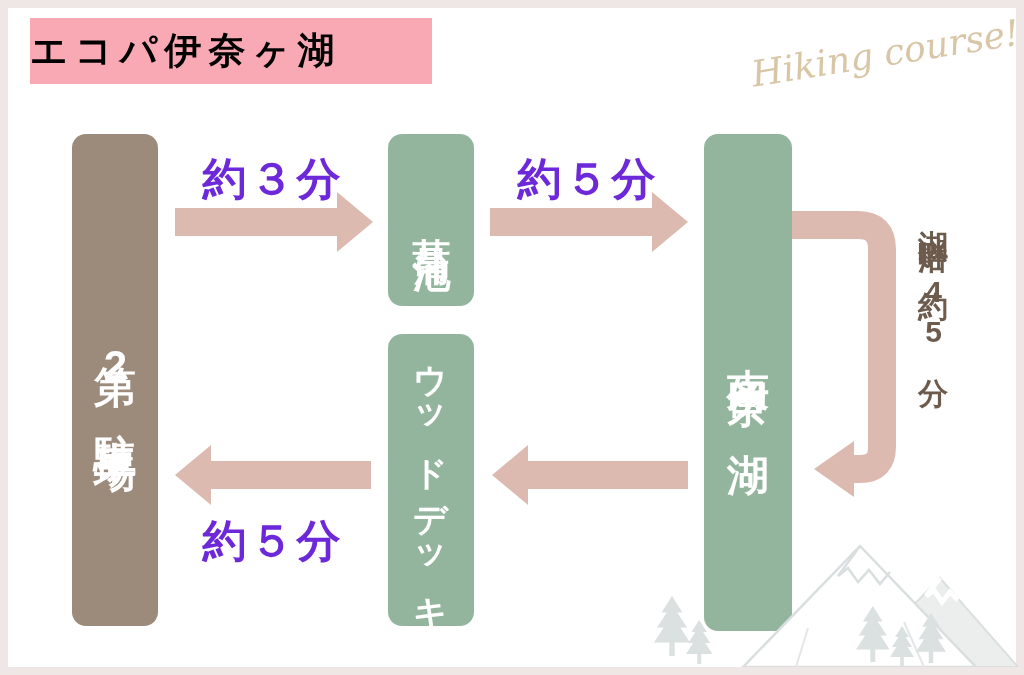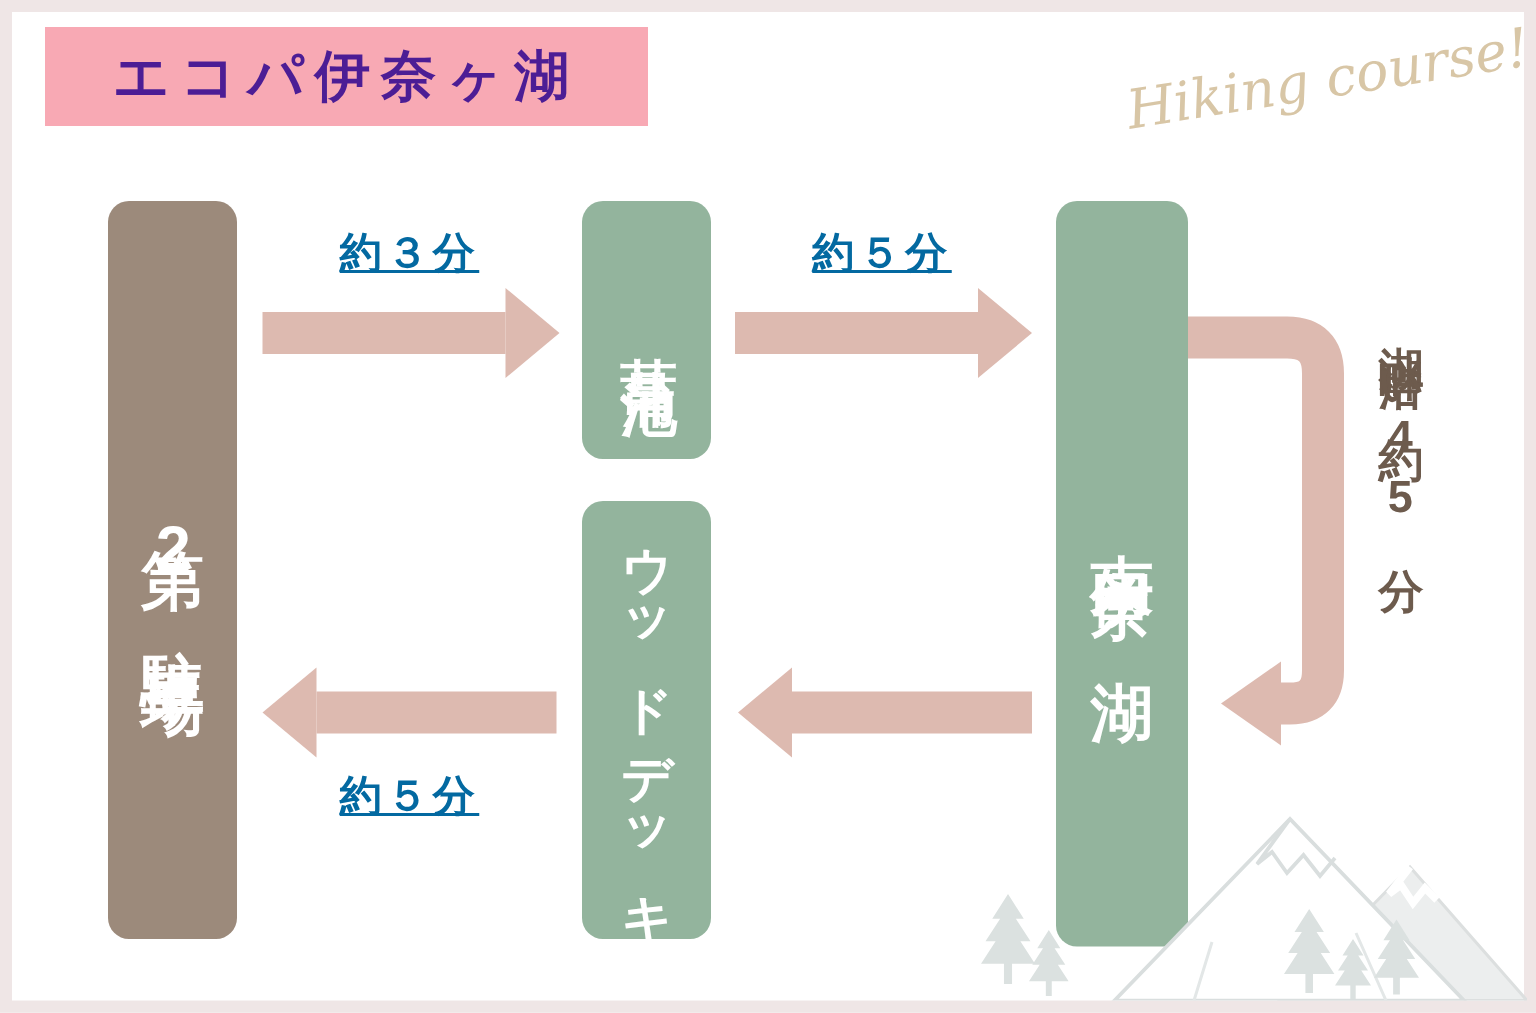--- a/index.html
+++ b/index.html
@@ -17,27 +17,27 @@
     position: absolute;
     left: 8px; top: 8px; right: 8px; bottom: 8px;
     background: #ffffff;
   }
 
   .title-box {
     position: absolute;
     left: 30px; top: 18px;
     width: 402px; height: 66px;
     background: #f8a9b4;
-    color: #4c1d95;
+    color: #000000;
     font-weight: bold;
     font-size: 37px;
     letter-spacing: 7px;
     display: flex;
     align-items: center;
-    justify-content: center;
+    justify-content: flex-start;
   }
 
   .script-text {
     position: absolute;
     left: 750px; top: 32px;
     width: 280px;
     font-family: "DejaVu Serif", serif;
     font-style: italic;
     font-size: 36px;
     color: #d8c6a6;
@@ -78,26 +78,25 @@
     border-top: 30px solid transparent;
     border-bottom: 30px solid transparent;
   }
   .arrow-head.right { border-left: 36px solid #ddbab0; }
   .arrow-head.left  { border-right: 36px solid #ddbab0; }
 
   .edge-label {
     position: absolute;
     width: 198px;
     text-align: center;
-    font-size: 28px;
+    font-size: 44px;
     font-weight: bold;
-    color: #0369a1;
+    color: #6d28d9;
     letter-spacing: 3px;
     white-space: nowrap;
-    text-decoration: underline;
   }
   .vlabel {
     position: absolute;
     writing-mode: vertical-rl;
     text-orientation: upright;
     font-size: 30px;
     font-weight: bold;
     color: #6d5b4d;
     letter-spacing: 7px;
   }

